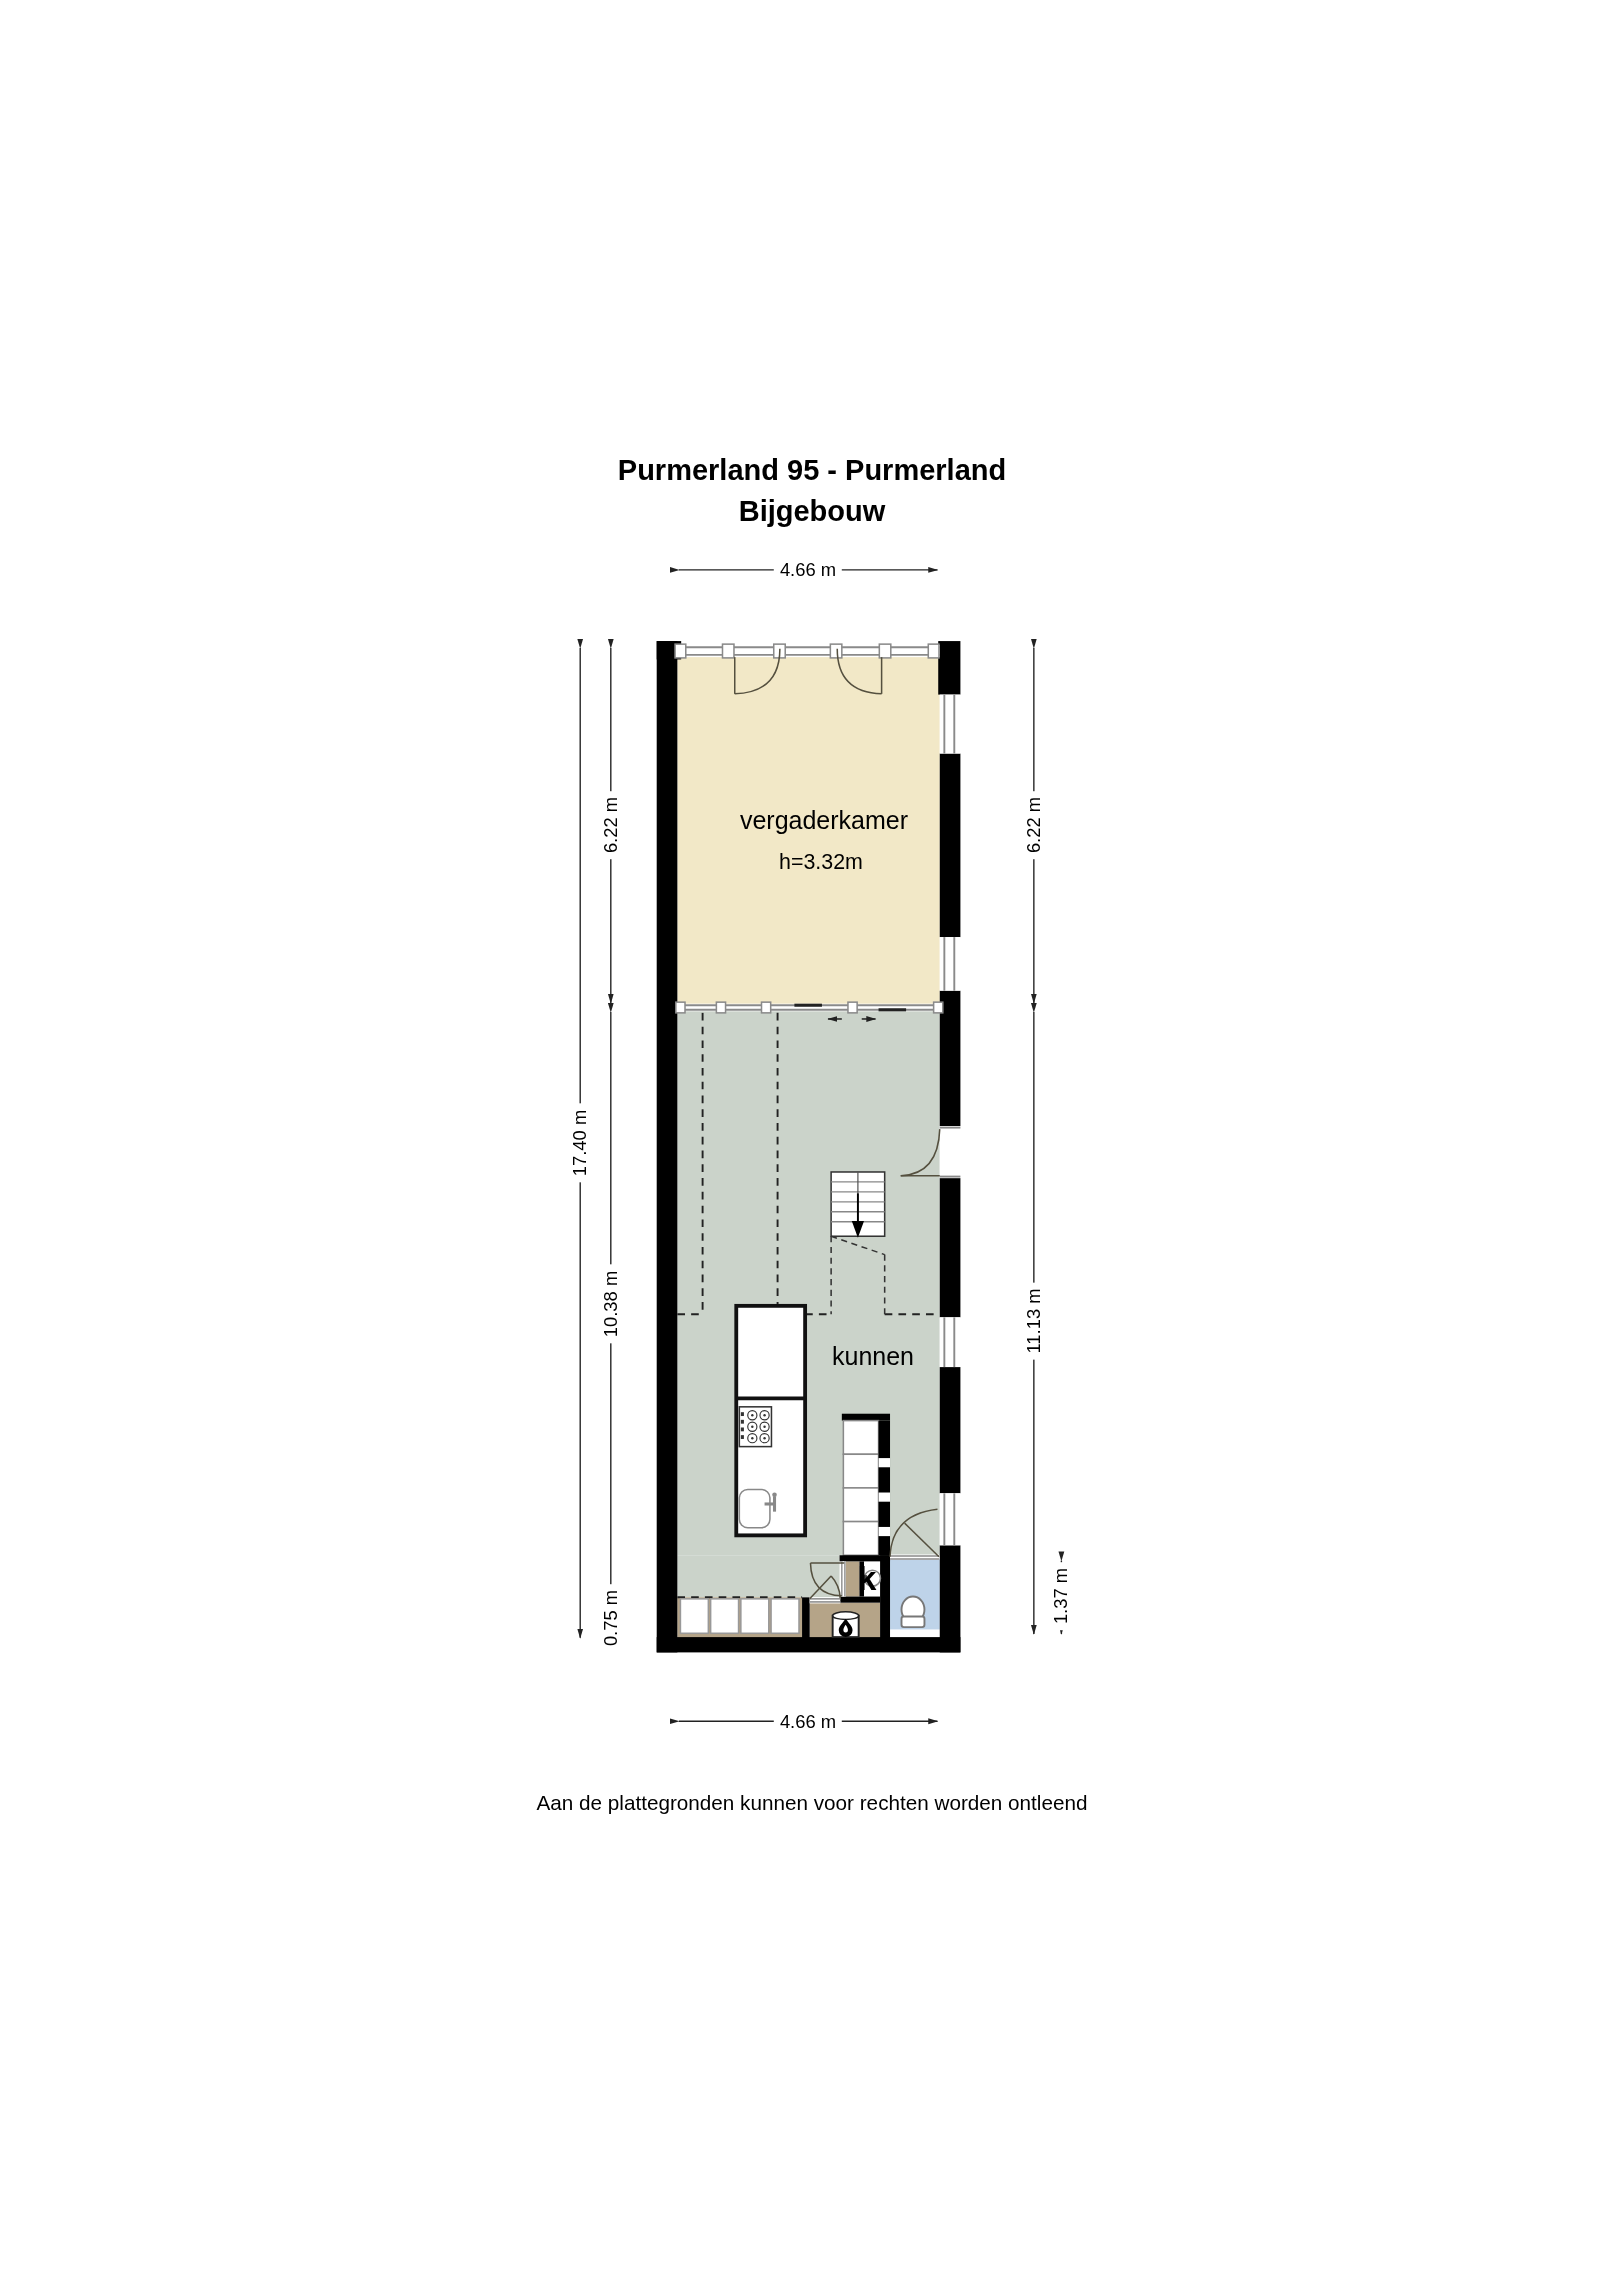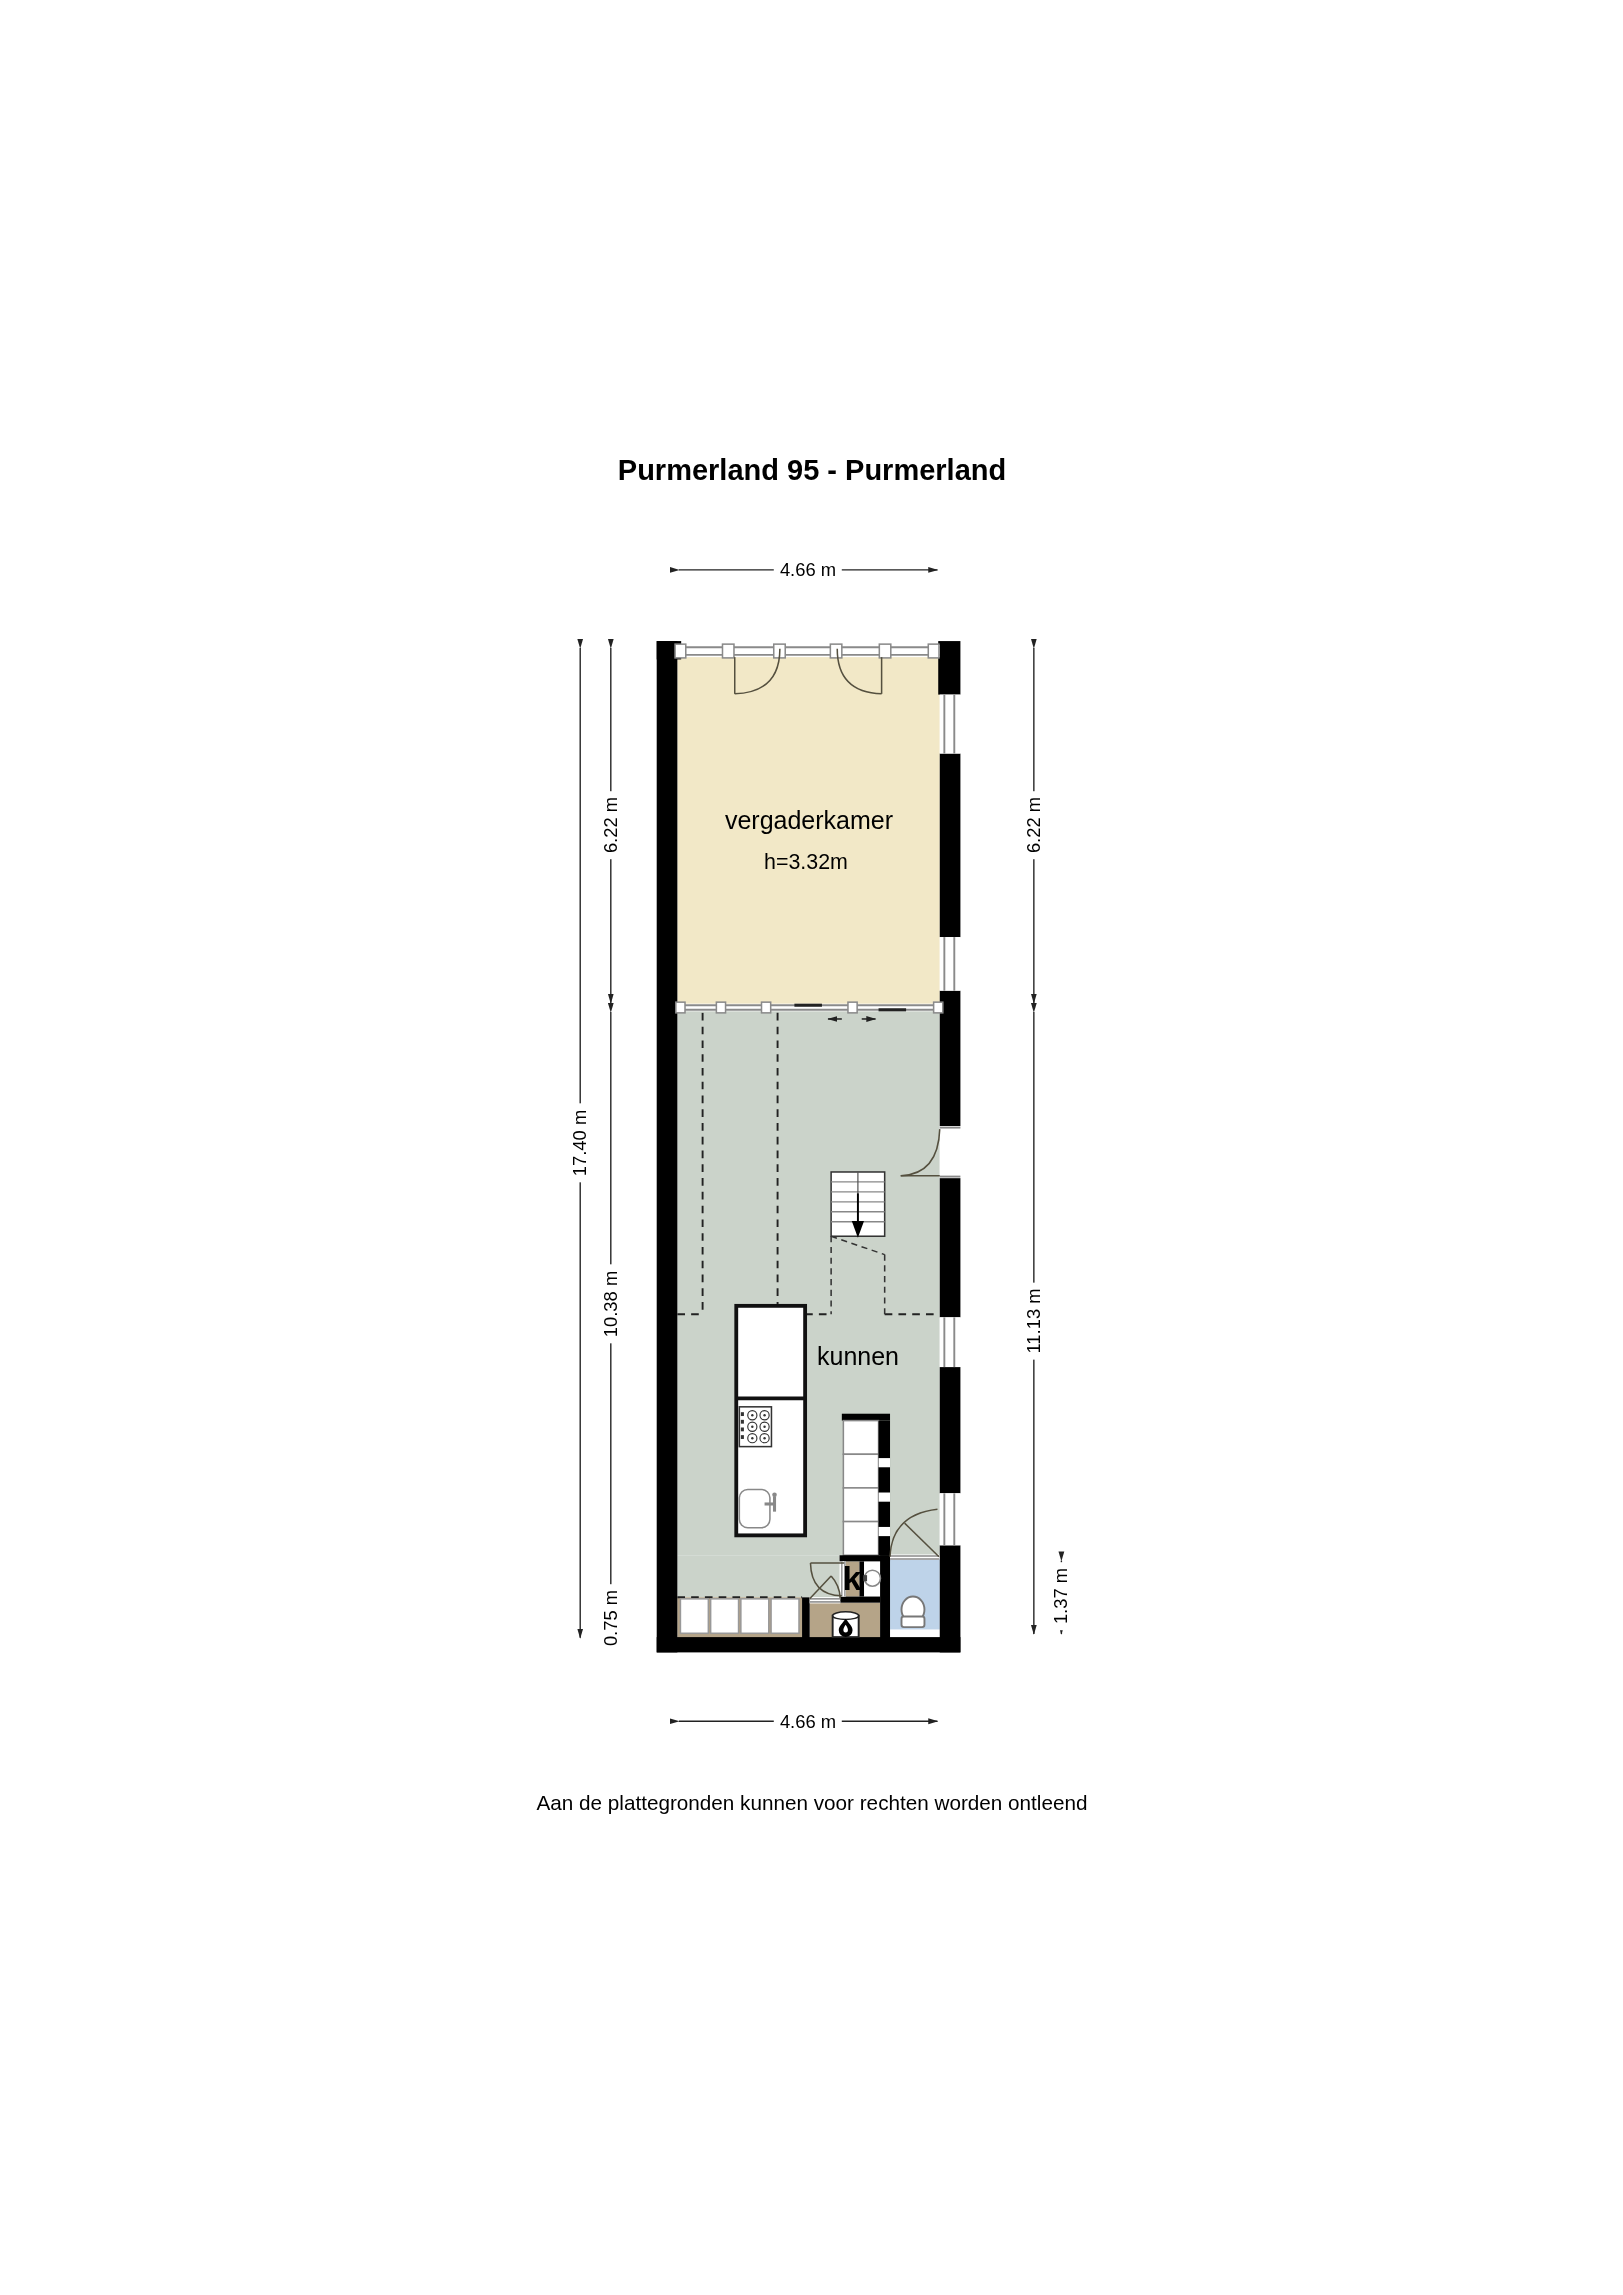--- a/index.html
+++ b/index.html
@@ -5,21 +5,21 @@
   html,body{margin:0;padding:0;background:#ffffff;}
   #canvas{position:relative;width:1624px;height:1914px;background:#ffffff;
           font-family:"Liberation Sans", sans-serif;color:#000;overflow:hidden;}
   #plan-svg{position:absolute;left:0;top:0;}
   .lbl{position:absolute;transform:translate(-50%,-50%);white-space:nowrap;
        background:#fff;padding:0 6.1px;text-align:center;}
   .lbl.vert{transform:translate(-50%,-50%) rotate(-90deg);}
   .title{position:absolute;left:0;right:0;text-align:center;
          font-size:29px;font-weight:bold;line-height:41px;}
   .room-label{position:absolute;transform:translate(-50%,-50%);white-space:nowrap;
-              background:transparent;padding:0;}
+              background:transparent;padding:0;margin-left:15px;}
   .dim{font-size:18.4px;}
   .footer{position:absolute;left:0;right:0;text-align:center;
           font-size:20.7px;line-height:37px;}
   .k-label{font-size:34px;font-weight:bold;}
   .vk-label{font-size:25px;}
   .vk-h{font-size:21.4px;}
   .keuken-label{font-size:25px;}
 </style>
 </head>
 <body>
@@ -274,20 +274,21 @@
       <line x1="798" y1="1323" x2="798" y2="2086" marker-start="url(#arr)" marker-end="url(#arr)"></line>
       <line x1="798" y1="2090" x2="798" y2="2141" marker-start="url(#arr)" marker-end="url(#arr)"></line>
       <line x1="1351" y1="847" x2="1351" y2="1311" marker-start="url(#arr)" marker-end="url(#arr)"></line>
       <line x1="1351" y1="1323" x2="1351" y2="2136" marker-start="url(#arr)" marker-end="url(#arr)"></line>
       <line x1="1387" y1="2040" x2="1387" y2="2136" marker-start="url(#arr)" marker-end="url(#arr)"></line>
     </g>
   </svg>
 
   <div class="title" style="top:450px;">
     <div>Purmerland 95 - Purmerland</div>
+    <div>Bijgebouw</div>
   </div>
 
   <div class="lbl dim" style="left:808px;top:570px;">4.66 m</div>
   <div class="lbl dim" style="left:808px;top:1722px;">4.66 m</div>
 
   <div class="lbl vert dim" style="left:580px;top:1143px;">17.40 m</div>
   <div class="lbl vert dim" style="left:611px;top:825px;">6.22 m</div>
   <div class="lbl vert dim" style="left:611px;top:1304px;">10.38 m</div>
   <div class="lbl vert dim" style="left:611px;top:1618px;">0.75 m</div>
   <div class="lbl vert dim" style="left:1034px;top:825px;">6.22 m</div>

